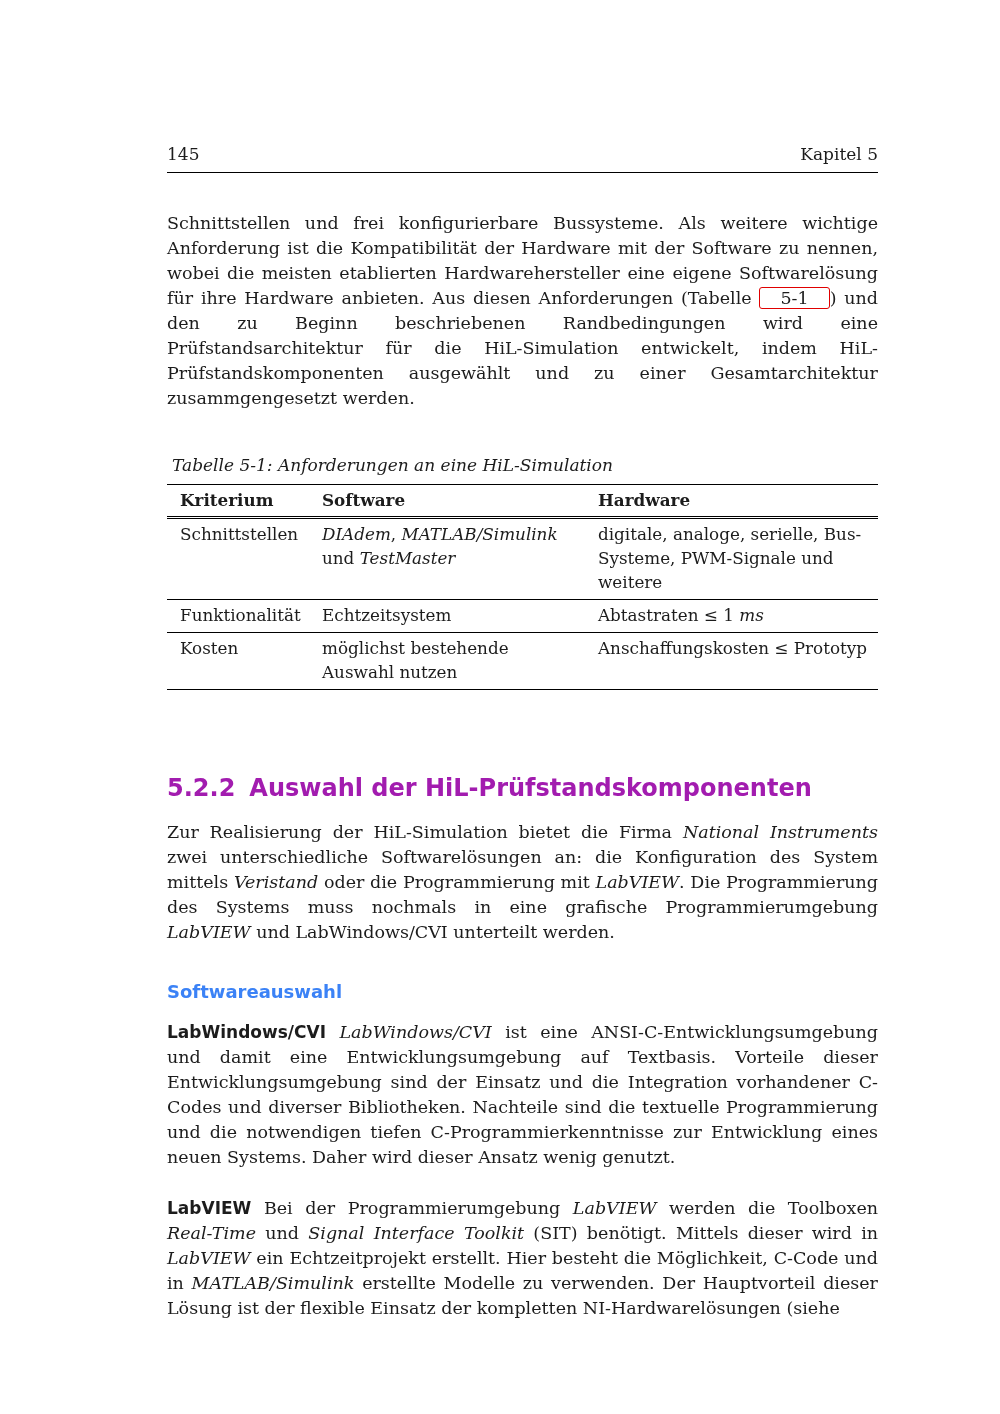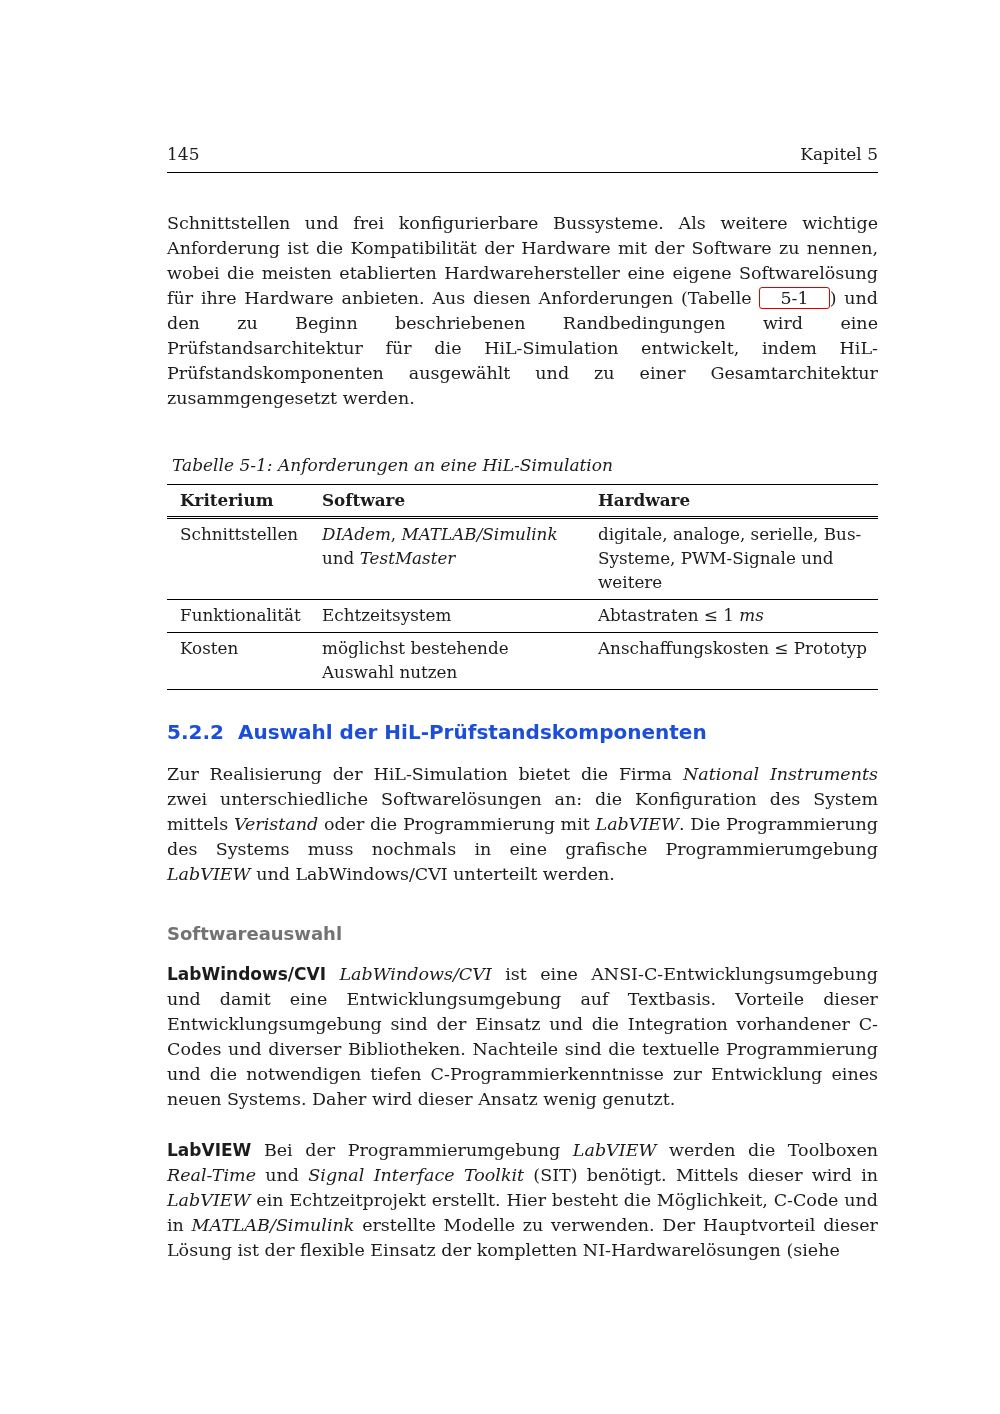--- a/index.html
+++ b/index.html
@@ -72,33 +72,33 @@
   table.req-table td {
     vertical-align: top;
     border-bottom: 1.2px solid #000;
     padding: 3px 8px 5px 13px;
   }
   .col-kriterium { width: 142px; }
   .col-software  { width: 276px; }
   .col-hardware  { width: 293px; }
 
   .section-heading {
-    margin-top: 30px;
+    margin-top: 84px;
     font-family: "DejaVu Sans", sans-serif;
     font-weight: bold;
-    font-size: 20px;
-    color: #1d4ed8;
+    font-size: 24px;
+    color: #a21caf;
   }
   .section-heading .sec-num { margin-right: 14px; }
   .subsection-heading {
     margin-top: 36px;
     font-family: "DejaVu Sans", sans-serif;
     font-weight: bold;
     font-size: 18px;
-    color: #737373;
+    color: #3b82f6;
   }
 </style>
 </head>
 <body>
 
 <div class="page">
 
   <div class="running-head">
     <span>145</span>
     <span>Kapitel 5</span>

